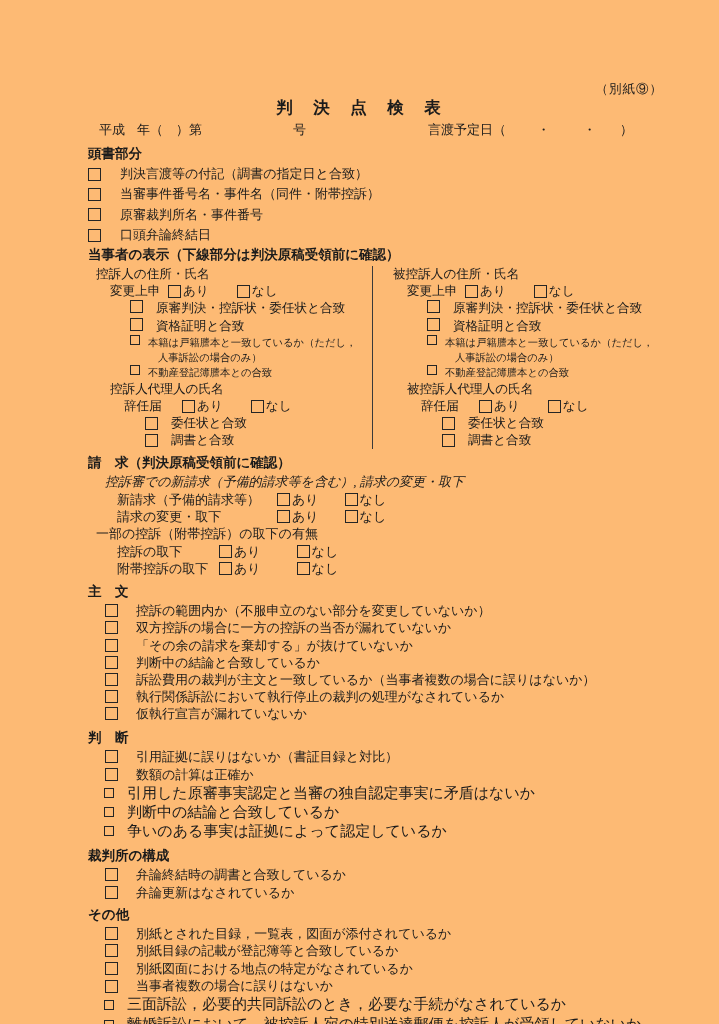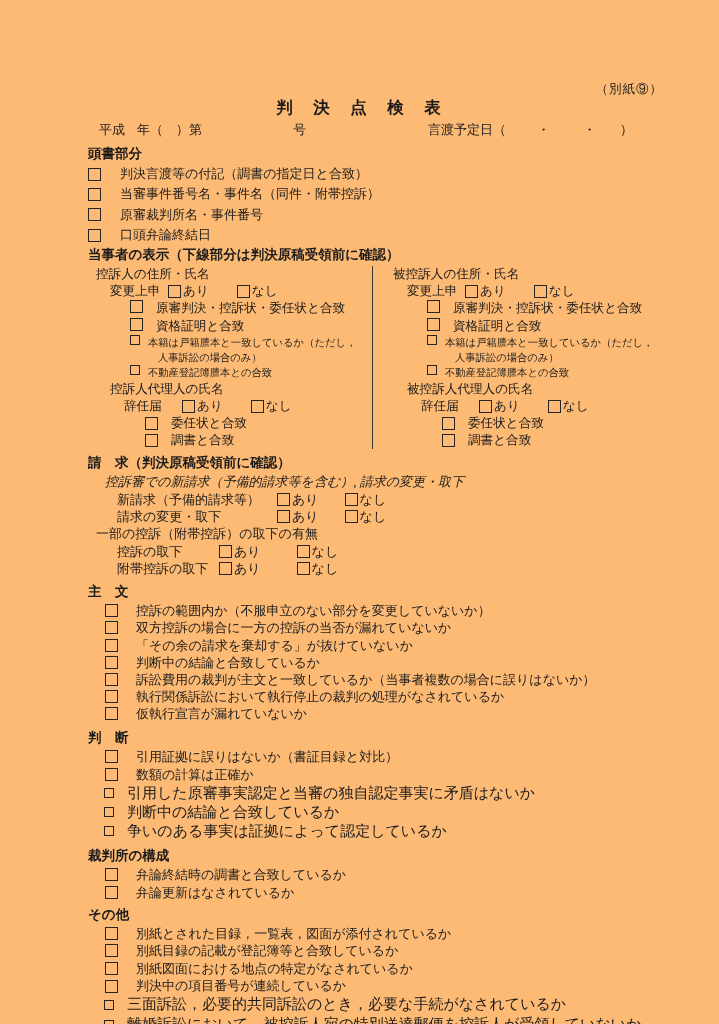--- a/index.html
+++ b/index.html
@@ -364,21 +364,21 @@
     <div class="row item2 o">
         <span class="cb"></span>
         <span class="t">別紙目録の記載が登記簿等と合致しているか</span>
       </div>
     <div class="row item2 o">
         <span class="cb"></span>
         <span class="t">別紙図面における地点の特定がなされているか</span>
       </div>
     <div class="row item2 o">
         <span class="cb"></span>
-        <span class="t">判決中の項目番号が連続しているか</span>
+        <span class="t">当事者複数の場合に誤りはないか</span>
       </div>
     <div class="row small-item b">
         <span class="cb cbs"></span>
         <span class="t">三面訴訟，必要的共同訴訟のとき，必要な手続がなされているか</span>
       </div>
     <div class="row small-item b">
         <span class="cb cbs"></span>
         <span class="t">離婚訴訟において，被控訴人宛の特別送達郵便を控訴人が受領していないか</span>
       </div>
 

